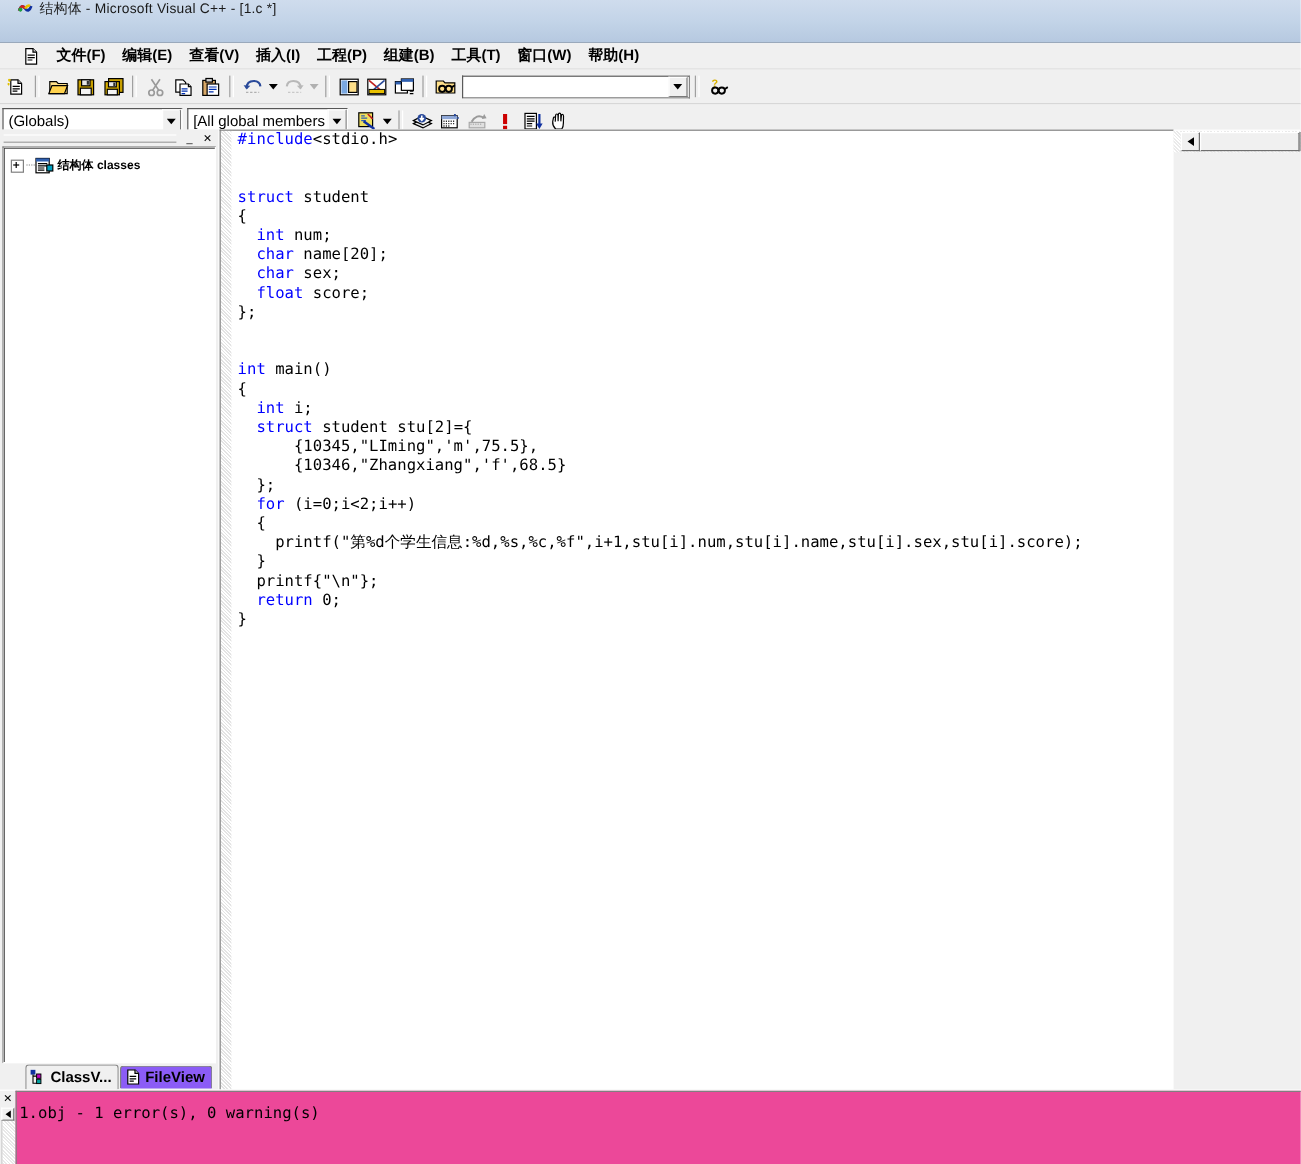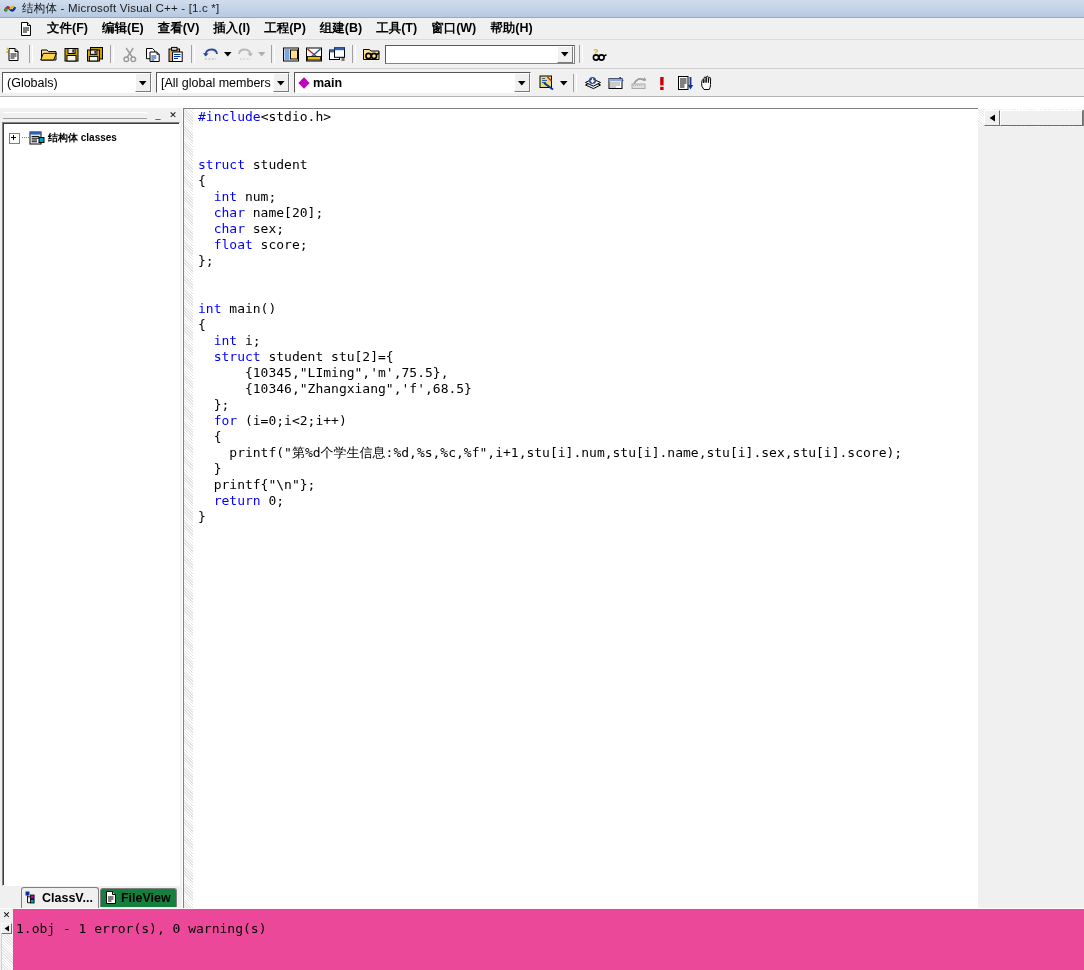--- a/index.html
+++ b/index.html
@@ -12,25 +12,25 @@
     height: 970px;
     font-family: "Liberation Sans", sans-serif;
     font-size: 12px;
     color: #000000;
     overflow: hidden;
     position: relative;
   }
 
   
   .titlebar {
-    height: 18px;
+    height: 36px;
     background: linear-gradient(to bottom, #cfdced 0%, #c3d4e8 50%, #b6c9e0 100%);
     display: flex;
-    align-items: center;
-    padding-left: 3px;
+    align-items: flex-start;
+    padding-left: 14px;
     border-bottom: 1px solid #9aa9bb;
     box-sizing: border-box;
   }
   .vc-icon {
     width: 14px; height: 14px;
     position: relative;
     margin-right: 5px;
     flex: 0 0 auto;
   }
   .title-text {
@@ -261,21 +261,21 @@
     flex: 0 0 auto;
     background: #f0f0f0;
   }
   .ws-tab {
     height: 19px;
     display: flex; align-items: center;
     padding: 0 5px 0 3px;
     border: 1px solid #808080;
     border-bottom: none;
     border-top-left-radius: 3px; border-top-right-radius: 3px;
-    background: #15803d;
+    background: #8b5cf6;
     font-size: 12.5px;
     font-weight: bold;
     box-sizing: border-box;
     margin-right: 1px;
     white-space: nowrap;
   }
   .ws-tab.active { background: #f0f0f0; height: 21px; }
   .tab-ico { width: 14px; height: 13px; margin-right: 3px; position: relative; flex:0 0 auto;}
 
   
@@ -597,29 +597,20 @@
 
   <div class="wz-combo" style="width:134px">
     <span class="wz-text">[All global members</span>
     <span class="wz-drop">
       <svg width="8" height="6" viewBox="0 0 8 6">
           <path d="M0 1 L7.5 1 L3.75 5.6 Z" fill="#000"></path>
         </svg>
     </span>
   </div>
 
-  <div class="wz-combo" style="width:237px">
-    <span class="diamond"></span>
-    <span class="wz-text" style="font-weight:bold;padding-left:0">main</span>
-    <span class="wz-drop">
-      <svg width="8" height="6" viewBox="0 0 8 6">
-          <path d="M0 1 L7.5 1 L3.75 5.6 Z" fill="#000"></path>
-        </svg>
-    </span>
-  </div>
 
   <div class="tb-btn">
     <svg width="18" height="17" viewBox="0 0 18 17">
       <rect x="2" y="2" width="11.5" height="11.5" fill="#f0e060" stroke="#000" stroke-width="1"></rect>
       <path d="M4 4.5 h3 M4 6.5 h5 M4 8.5 h4" stroke="#3060b0" stroke-width="1"></path>
       <path d="M9.5 3 L13.5 7" stroke="#c02020" stroke-width="1.4"></path>
       <path d="M6 9 L15 15.5" stroke="#1030a0" stroke-width="2"></path>
     </svg>
   </div>
   <div class="tb-arrow">

